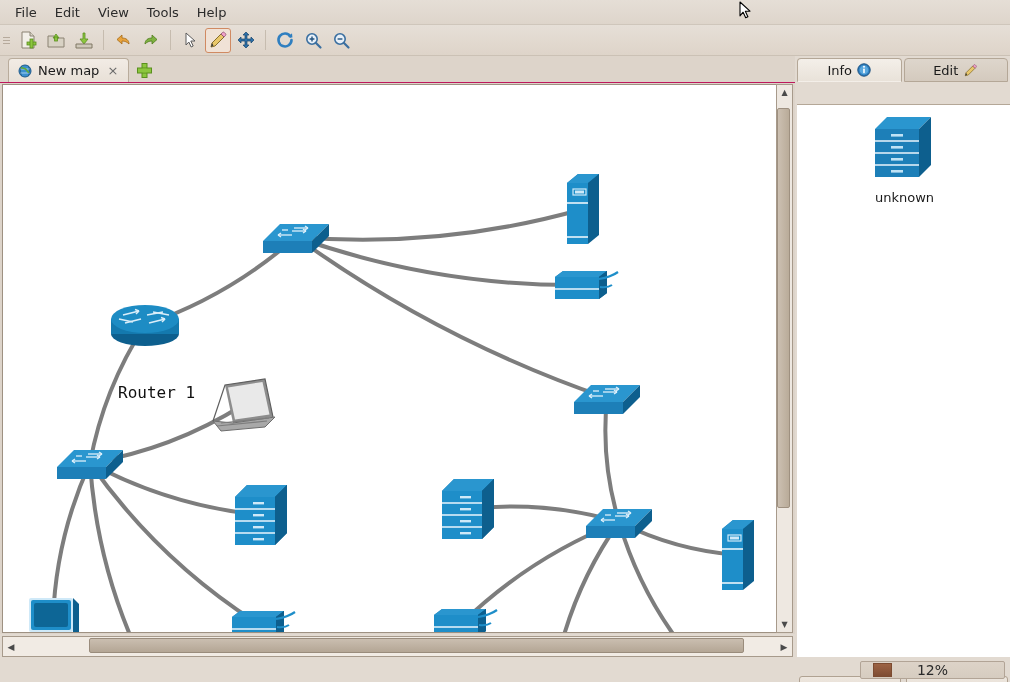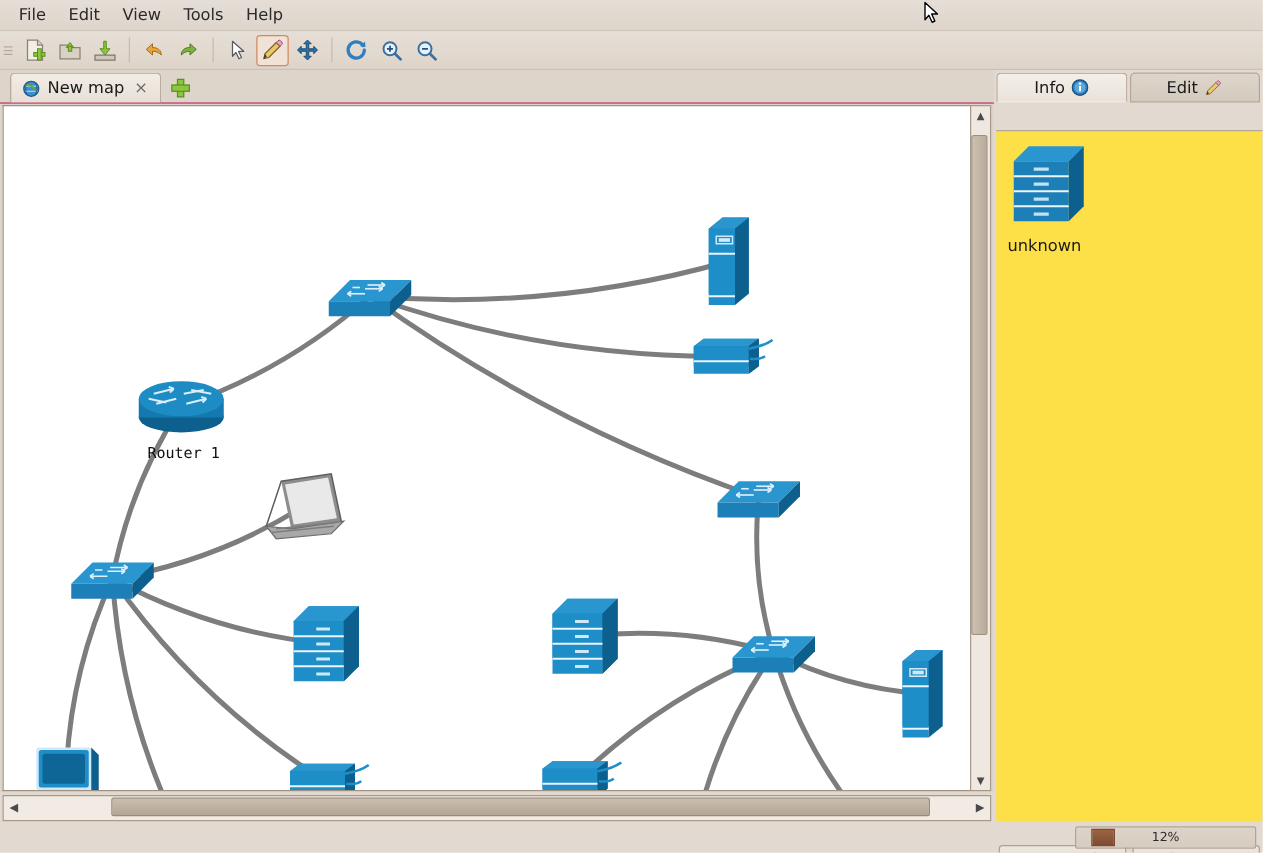--- a/index.html
+++ b/index.html
@@ -74,21 +74,21 @@
     background: #ddd4ca; padding: 1px 0 0 2px;
   }
   .canvas {
     position: relative; width: 774px; height: 549px;
     background: #ffffff; border: 1px solid #9e9182; border-right: none;
     overflow: hidden;
   }
   .canvas svg { position: absolute; left: 0; top: 0; }
   .nodelabel {
     position: absolute; font-family: "DejaVu Sans Mono", "Liberation Mono", monospace;
-    font-size: 12px; color: #101010; white-space: nowrap;
+    font-size: 16px; color: #101010; white-space: nowrap; margin-top: 28px;
   }
 
   
   .vscroll {
     position: absolute; left: 776px; top: 84px; width: 17px; height: 549px;
     background: #eee8e1; border: 1px solid #a79a8b;
     display: flex; flex-direction: column; align-items: center;
   }
   .vscroll .arrow { width: 15px; height: 15px; display:flex;align-items:center;justify-content:center;
      font-size: 8px; color: #4a4a4a; cursor: default; }
@@ -123,22 +123,23 @@
     border-radius: 4px 4px 0 0; margin-right: 2px;
   }
   .rtab.sel {
     background: linear-gradient(to bottom,#f4efe9,#e9e2d9);
     border-bottom-color: transparent;
     text-align: right;
   }
   .rtabrow2 { display: flex; height: 24px; margin-top: 1px; }
   .panelbody {
     position: absolute; left: 0; top: 47px; width: 213px; height: 553px;
-    background: #fde047; border-top: 1px solid #b4a797;
+    background: #ffffff; border-top: 1px solid #b4a797;
     padding: 6px 7px 0 8px;
+    text-align: center;
   }
   .devname { font-size: 13px; margin: 4px 0 2px 1px; }
   .groupbox {
     position: relative; border: 1px solid #bdb2a4; border-radius: 2px;
     margin-top: 9px; height: 412px; padding: 4px;
   }
   .grouptitle {
     position: absolute; left: 7px; top: -8px; background: #e2dad1;
     padding: 0 4px; font-size: 12px;
   }
@@ -164,21 +165,21 @@
     position: absolute; left: 860px; top: 661px; width: 145px; height: 18px;
     background: linear-gradient(to bottom,#ddd3c8,#d6ccc0);
     border: 1px solid #b2a496; border-radius: 2px;
     display: flex; align-items: center; justify-content: center;
   }
   .progpulse {
     position: absolute; left: 12px; top: 1px; width: 19px; height: 14px;
     background: linear-gradient(to bottom,#9d6344,#7e4c32);
     border: 1px solid #7c4b31;
   }
-  .progtext { position: relative; font-size: 10px; color: #2a2a2a; }
+  .progtext { position: relative; font-size: 14px; color: #2a2a2a; }
 
   .cursor { position: absolute; left: 739px; top: 1px; width: 14px; height: 20px; pointer-events: none; }
 </style>
 </head>
 <body>
 
 <div id="app">
 
   <div class="menubar">
     <div class="menuitem">File</div>

